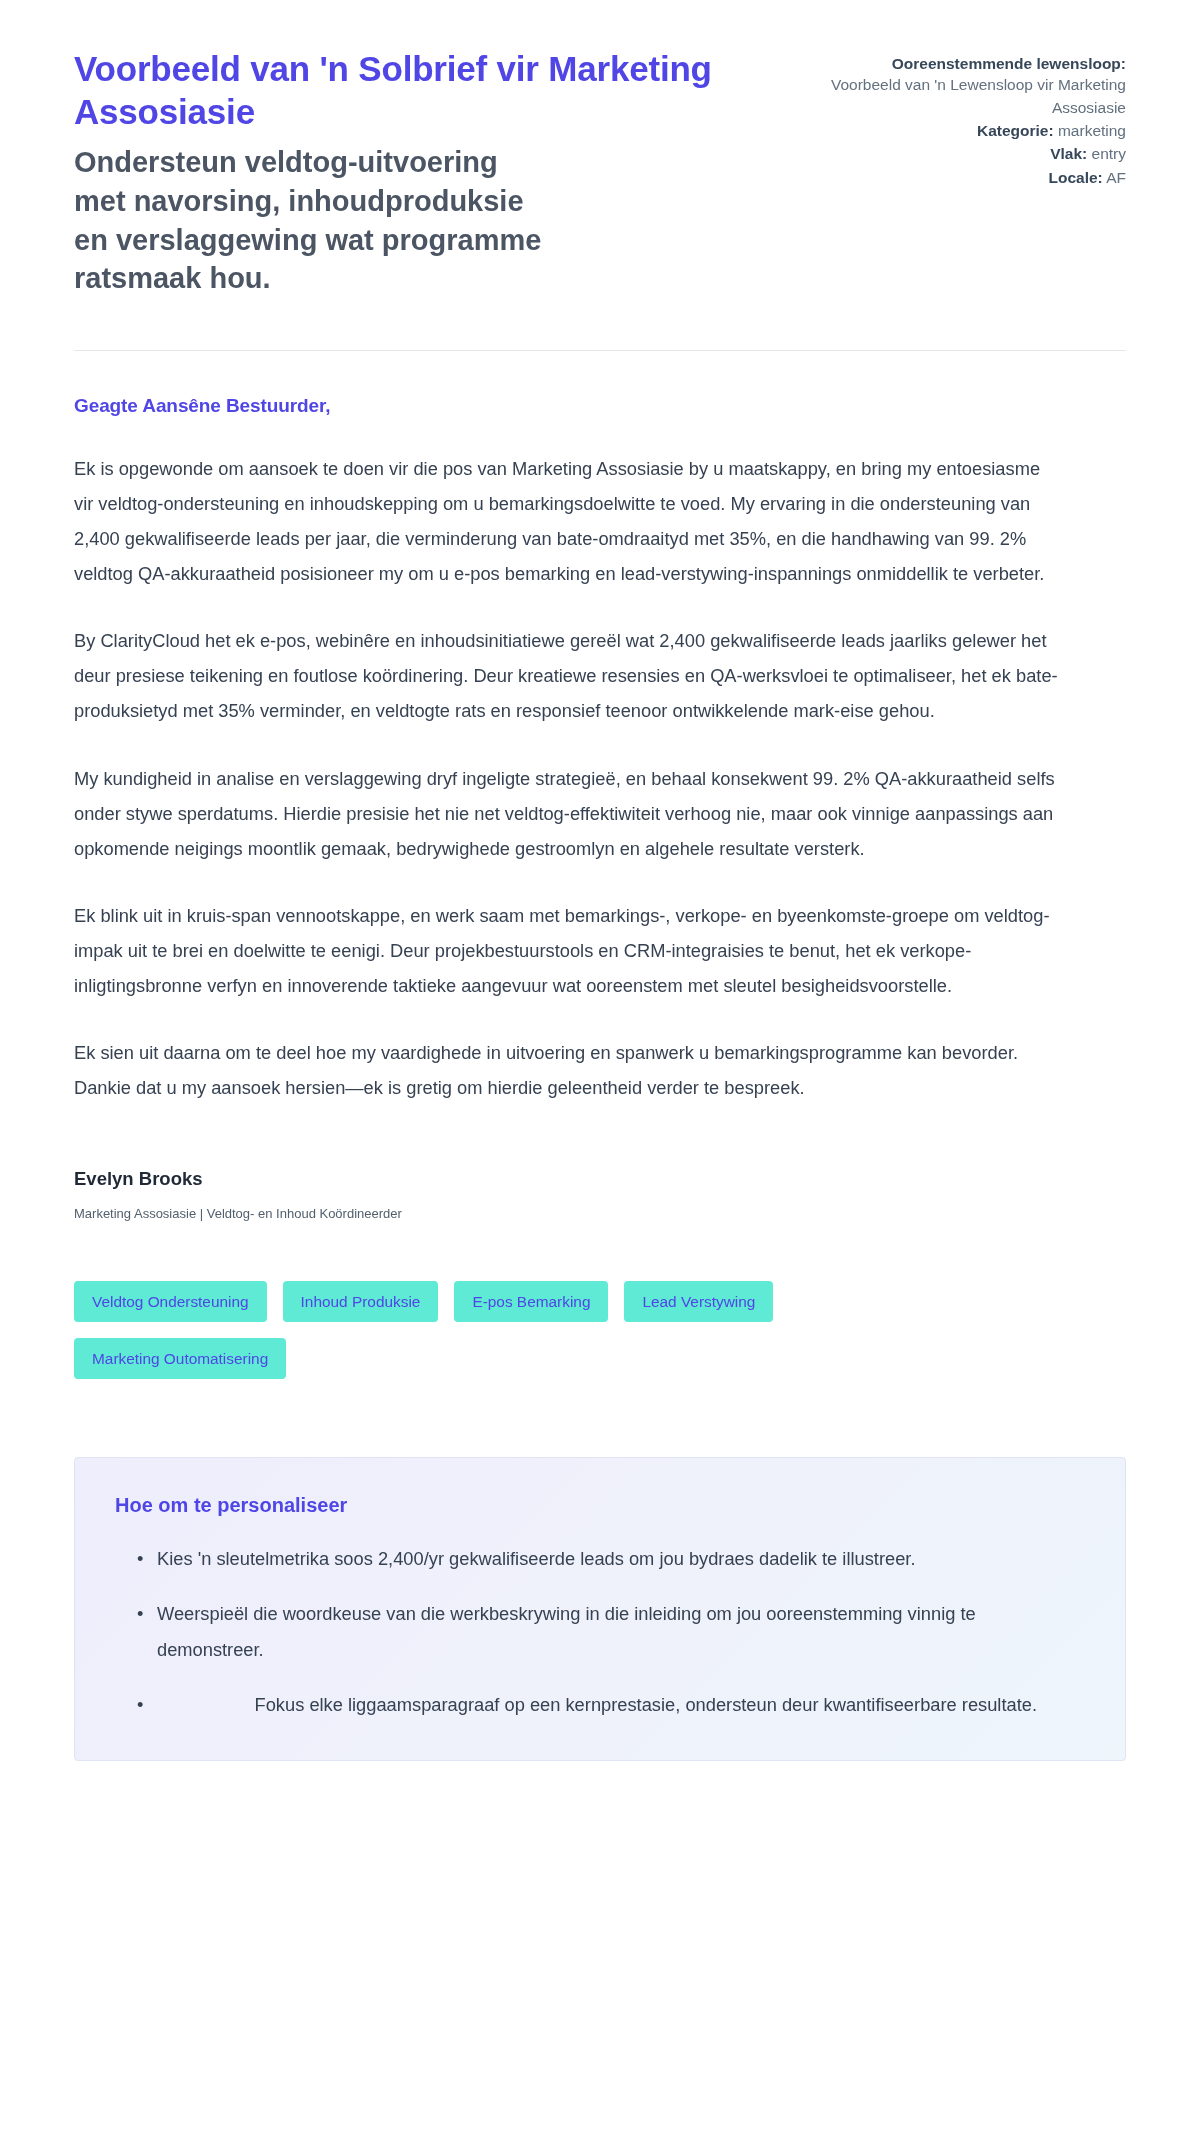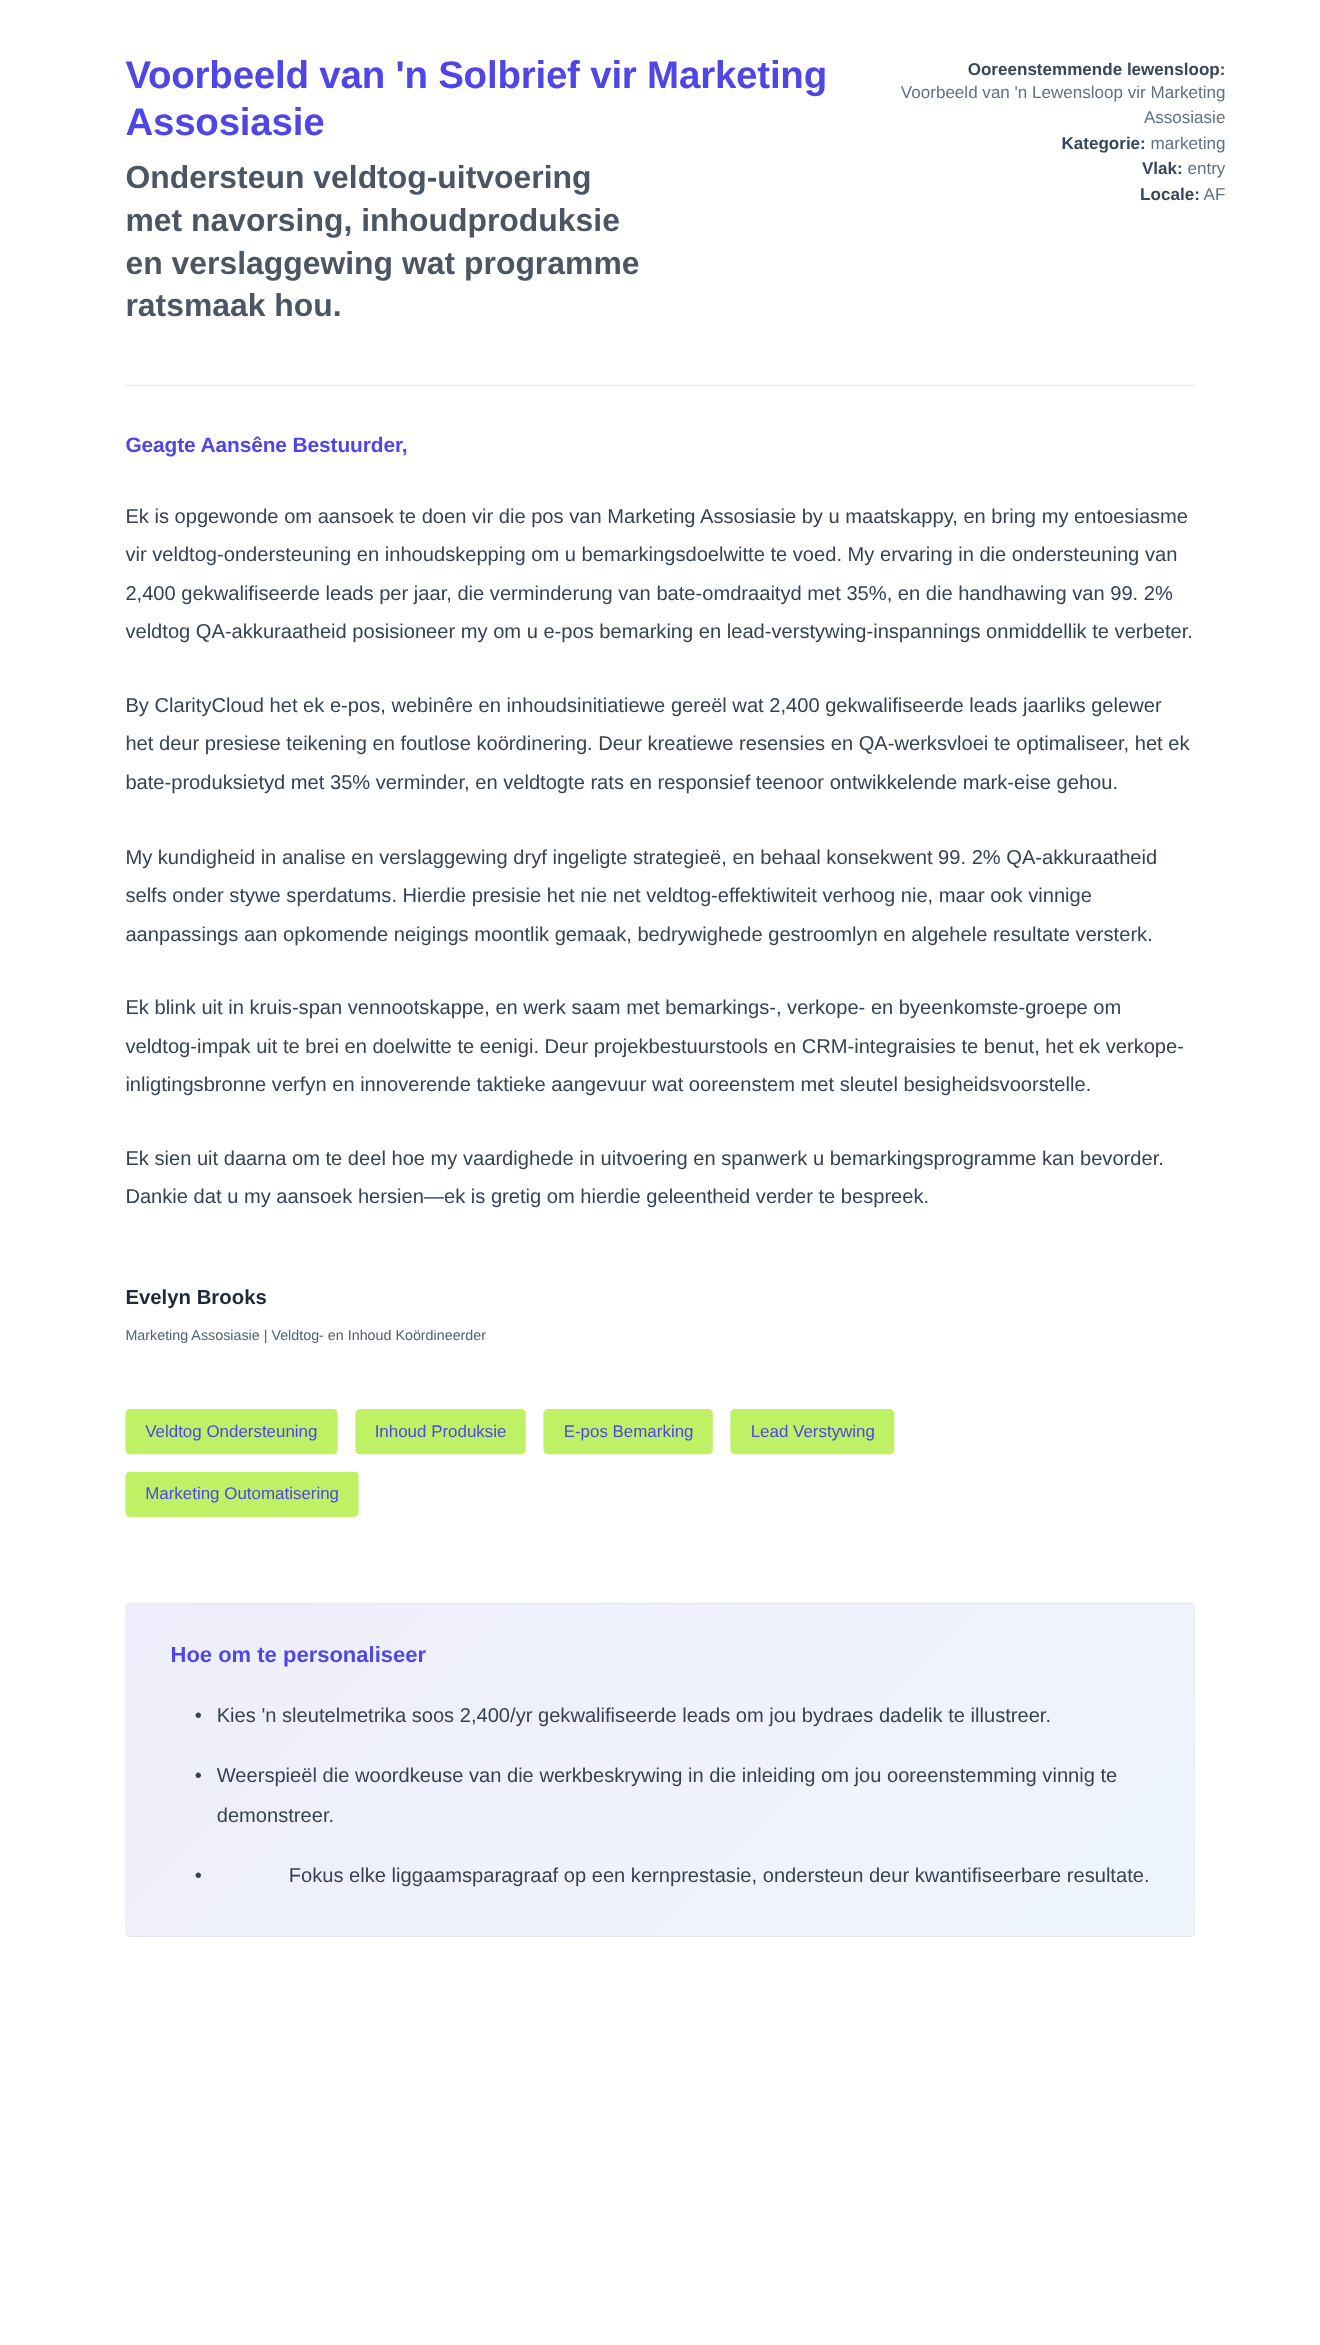--- a/index.html
+++ b/index.html
@@ -12,21 +12,21 @@
   body {
     width: 1200px;
     min-height: 2132px;
     font-family: "Liberation Sans", sans-serif;
     color: #2f3b4a;
     -webkit-font-smoothing: antialiased;
   }
 
   .page {
     width: 1200px;
-    padding: 0 114px;
+    padding: 0 74px;
   }
 
   
   .header {
     display: flex;
     align-items: flex-start;
     justify-content: space-between;
     padding-top: 48px;
     gap: 40px;
   }
@@ -115,21 +115,21 @@
 
   
   .tags {
     display: flex;
     flex-wrap: wrap;
     gap: 16px 16px;
     padding-top: 60px;
     max-width: 810px;
   }
   .tag {
-    background: #bef264;
+    background: #5eead4;
     color: #4f46e5;
     font-size: 15.4px;
     line-height: 1;
     padding: 13px 18px;
     border-radius: 4px;
     white-space: nowrap;
   }
 
   
   .callout {

